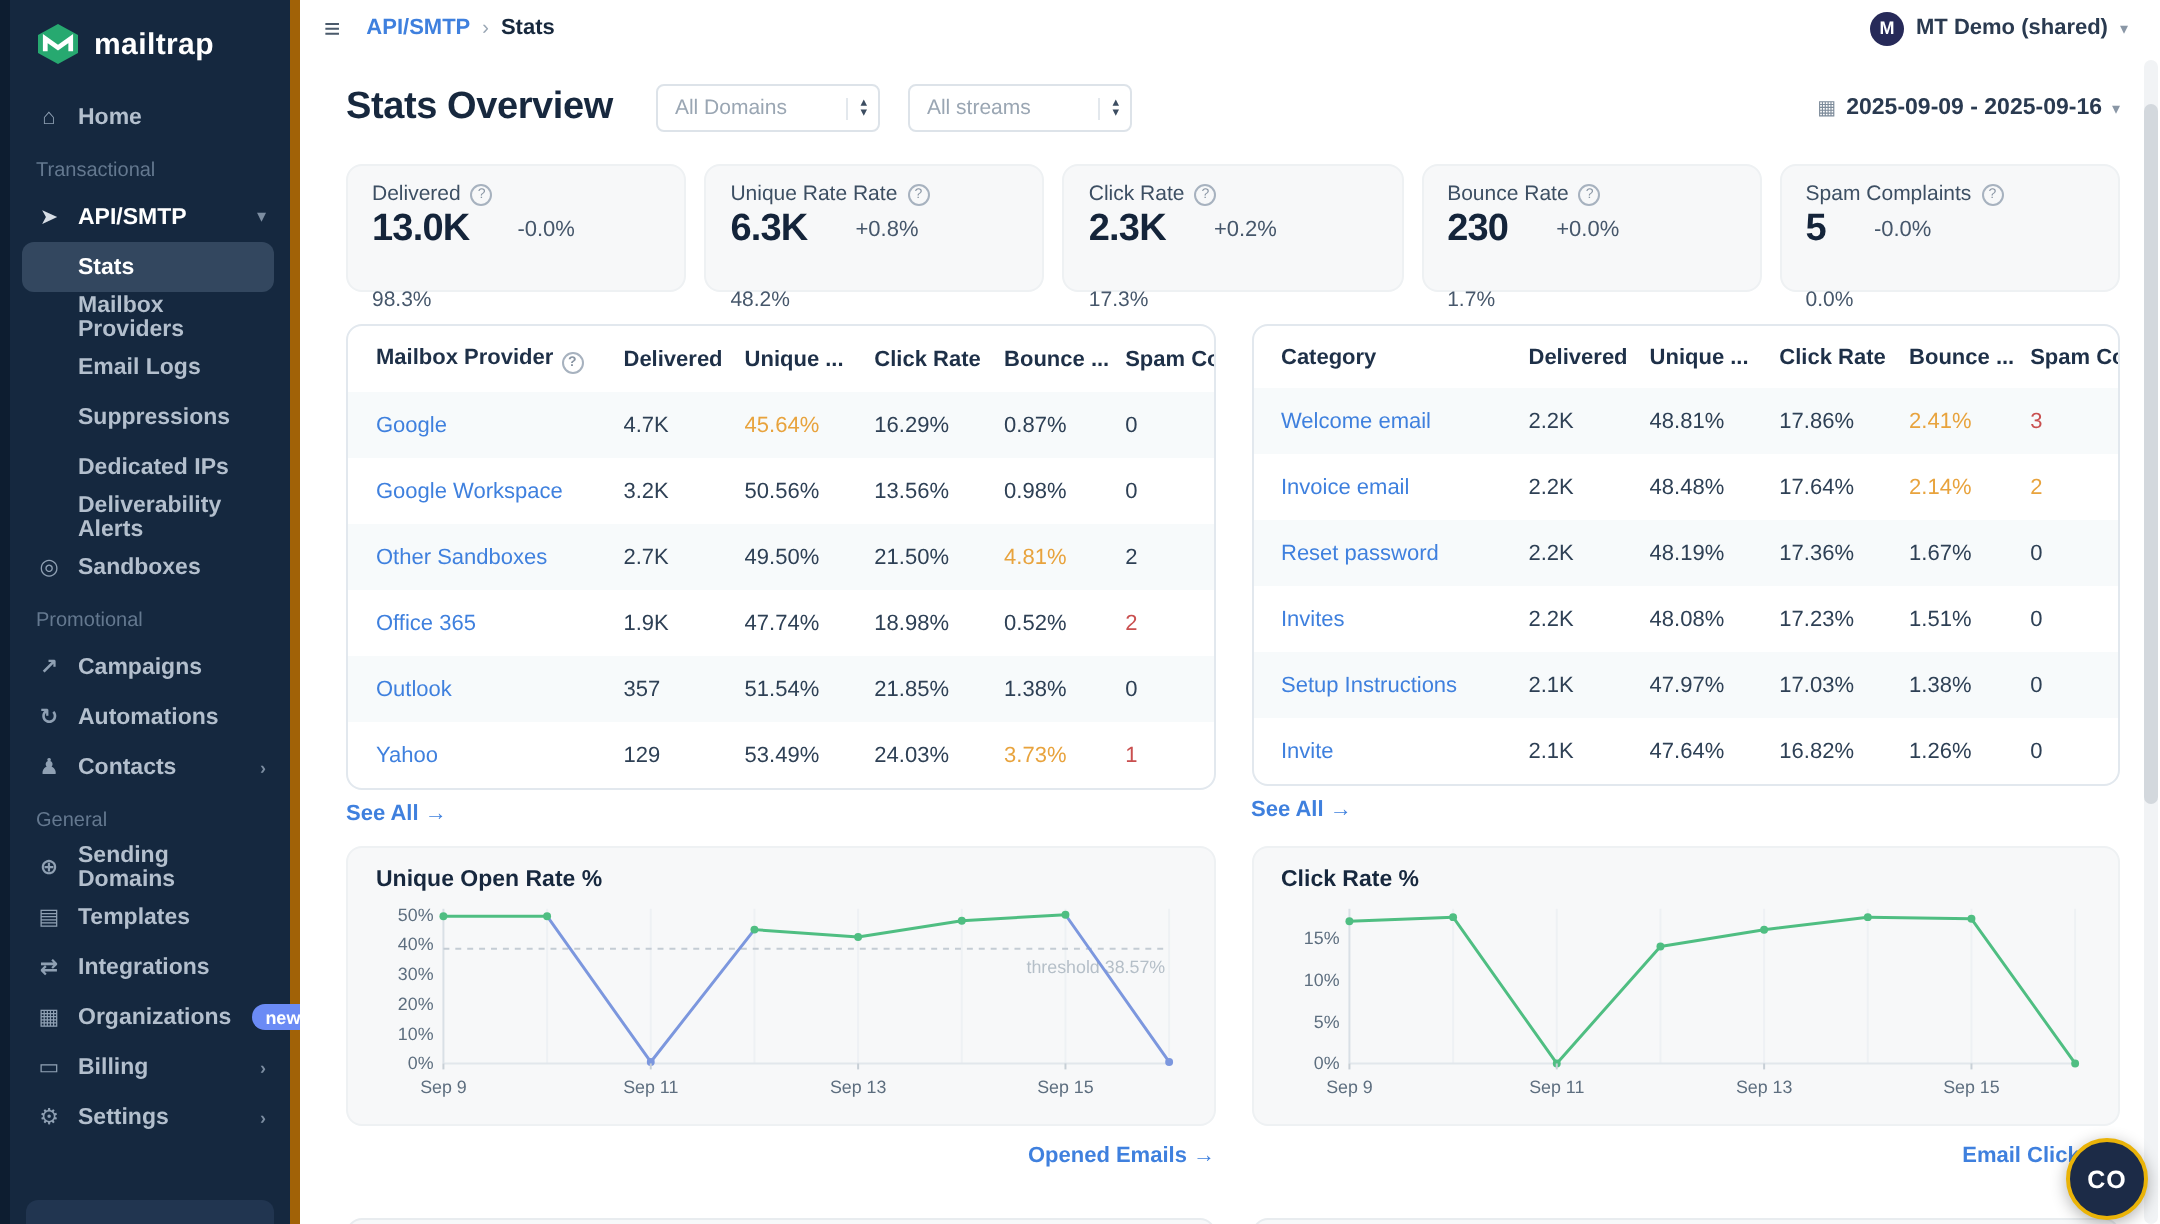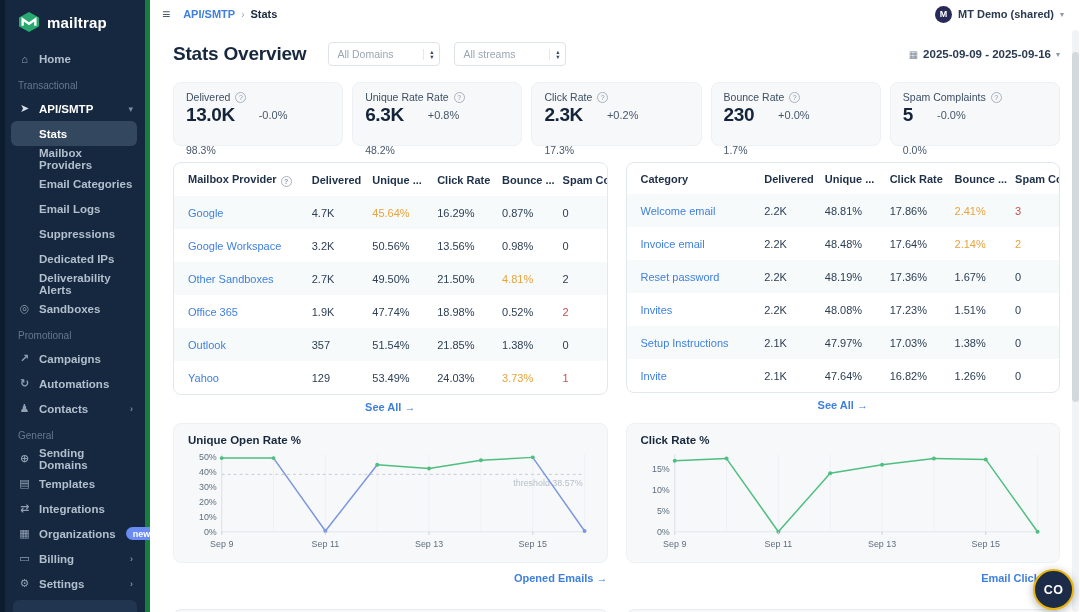--- a/index.html
+++ b/index.html
@@ -1,18 +1,18 @@
 <!DOCTYPE html>
 <html><head>
 <meta charset="utf-8">
 <style>
   * { margin:0; padding:0; box-sizing:border-box; }
   html,body { background:#e8e8e8; }
   body { font-family:"Liberation Sans","DejaVu Sans",sans-serif; }
-  .app { position:relative; width:1080px; height:612px; overflow:hidden; background:#15803d;padding-left:44px; }
+  .app { position:relative; width:1080px; height:612px; overflow:hidden; background:#a16207;padding-left:44px; }
 
   
   .sidebar { position:absolute; left:0; top:0; width:145px; height:612px;
     background:#15283f; border-left:5px solid #0d1d30; color:#aeb9c7; }
   .logo { display:flex; align-items:center; gap:7px; padding:12px 0 9px 13px; cursor:pointer; }
   .logo-text { color:#fff; font-size:15px; font-weight:bold; letter-spacing:.2px; }
   .nav { font-size:11.5px; padding-top:5px; }
   .nav-label { color:#64788f; font-size:10px; padding:9px 12px 5px 13px; }
   .nav-item { display:flex; align-items:center; gap:8px; padding:0 12px 0 13px; height:25px;
     cursor:pointer; color:#b3bfcd; font-weight:600; }
@@ -66,21 +66,21 @@
   .tables { display:grid; grid-template-columns:1fr 1fr; gap:18px; margin-top:16px; }
   .tcard { background:#fff; border:1px solid #e2e8ee; border-radius:8px; overflow:hidden; }
   table { width:100%; border-collapse:collapse; table-layout:fixed; font-size:11px; }
   th { text-align:left; font-weight:bold; color:#1e3048; padding:10px 6px 9px 8px; white-space:nowrap; overflow:hidden; }
   th:first-child, td:first-child { padding-left:14px; }
   tbody tr:nth-child(odd) { background:#f7fafb; }
   td { padding:10.5px 6px 10.5px 8px; color:#2e4055; white-space:nowrap; overflow:hidden; }
   td.link { color:#3f80de; cursor:pointer; }
   .warn { color:#e8a33d; }
   .bad { color:#c94f4f; }
-  .see-all { text-align:center; font-size:11px; color:#3f80de; margin-top:6px; font-weight:600; cursor:pointer; }
+  .see-all { text-align:left; font-size:11px; color:#3f80de; margin-top:6px; font-weight:600; cursor:pointer; }
 
   .charts { display:grid; grid-template-columns:1fr 1fr; gap:18px; margin-top:10px; }
   .chart-card { background:#f7f8f9; border:1px solid #eef1f3; border-radius:8px; padding:10px 14px 6px; height:140px; }
   .chart-title { font-size:11.5px; font-weight:bold; color:#17283e; }
   .chart-card svg { display:block; width:100%; height:104px; margin-top:2px; }
   .chart-link { text-align:right; font-size:11px; color:#3f80de; margin-top:9px; font-weight:600; cursor:pointer; }
 
   .bottom-cards { display:grid; grid-template-columns:1fr 1fr; gap:18px; margin-top:25px; }
   .bottom-card { background:#f7f8f9; border:1px solid #e8ecef; border-radius:8px 8px 0 0; height:30px; }
 
@@ -111,21 +111,20 @@
           <span class="lbl">Home</span>
         </div>
         <div class="nav-label">Transactional</div>
         <div class="nav-item bold">
           <span class="icon">➤</span>
           <span class="lbl">API/SMTP</span>
           <span class="chev">▾</span>
         </div>
         <div class="nav-child active">Stats</div>
         <div class="nav-child">Mailbox Providers</div>
-        <div class="nav-child">Email Categories</div>
         <div class="nav-child">Email Logs</div>
         <div class="nav-child">Suppressions</div>
         <div class="nav-child">Dedicated IPs</div>
         <div class="nav-child">Deliverability Alerts</div>
         <div class="nav-item">
           <span class="icon">◎</span>
           <span class="lbl">Sandboxes</span>
         </div>
         <div class="nav-label">Promotional</div>
         <div class="nav-item">

